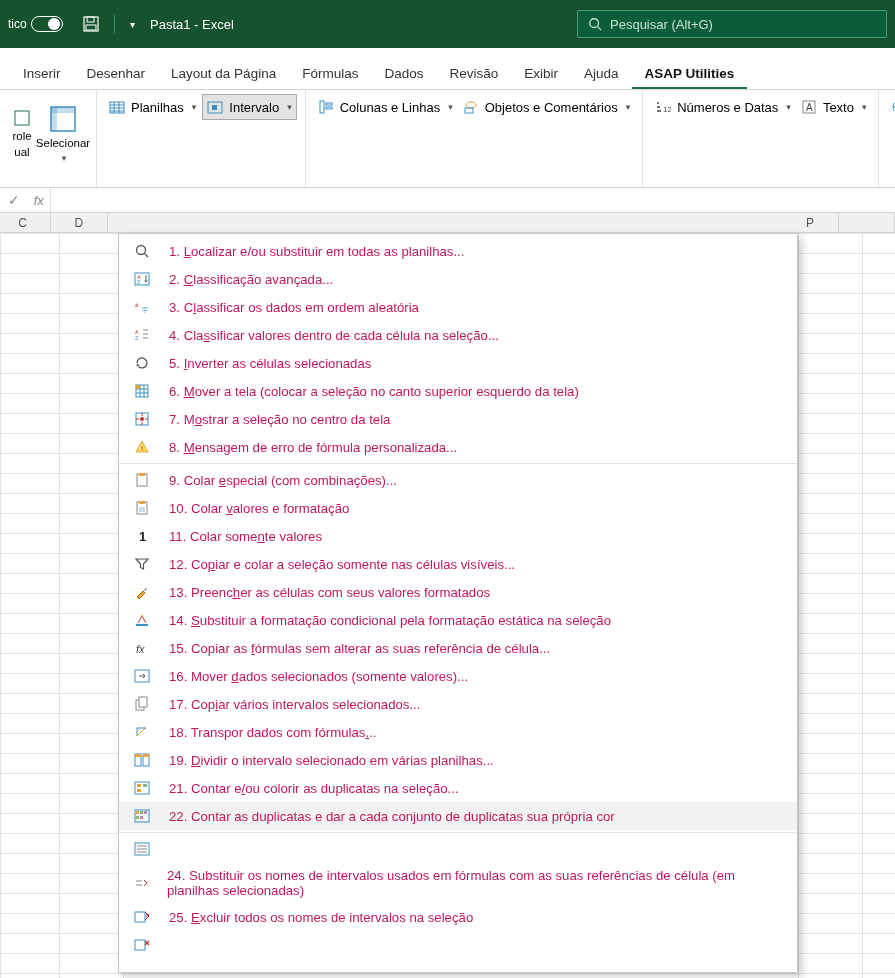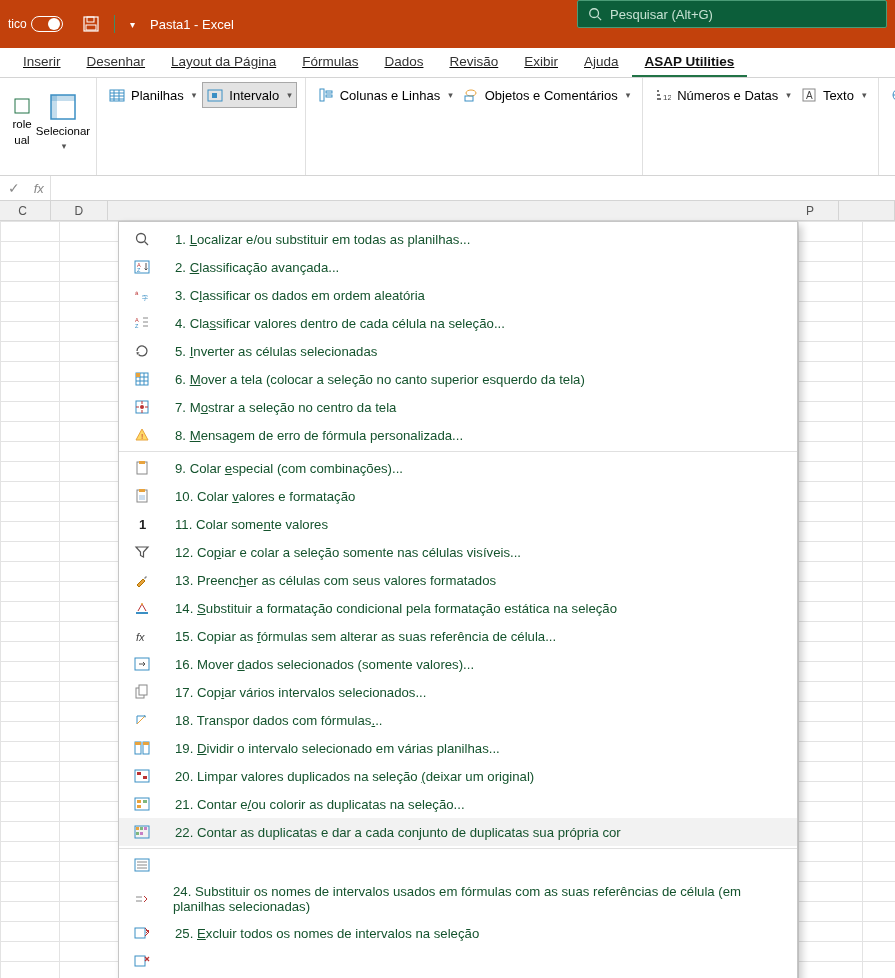--- a/index.html
+++ b/index.html
@@ -1,30 +1,30 @@
 <!DOCTYPE html>
 <html><head>
 <meta charset="utf-8">
 <style>
   * { box-sizing: border-box; font-family: 'Segoe UI', Arial, sans-serif; }
   body { margin: 0; padding: 0; background: #fff; width: 895px; height: 978px; overflow: hidden; font-size: 13px; }
 
-  .titlebar { background: #c2410c; height: 48px; display: flex; color: #fff; padding: 0 8px; }
+  .titlebar { background: #14532d; height: 48px; display: flex; align-items: center; color: #fff; padding: 0 8px; }
   .titlebar-left { display: flex; align-items: center; gap: 15px; }
   .toggle-btn { width: 60px; height: 20px; display:flex; align-items:center; color:#fff; font-size:12px;}
   .toggle-switch { width: 32px; height: 16px; border: 1px solid #fff; border-radius: 10px; position: relative; margin-left:4px;}
   .toggle-switch::after { content:''; position:absolute; right:2px; top:1px; width:12px; height:12px; background:#fff; border-radius:50%; }
   .save-icon { width: 16px; height: 16px; fill: #fff; }
   .divider-v { width:1px; height:18px; background:#3e8e65; }
   .chevdown { font-size:10px; color:#fff; }
   .title-text { color:#fff; font-size:13px; }
   .search-bar { margin-left: auto; background: #0c5e3a; border: 1px solid #4a9b76; height: 28px; width: 310px; display:flex; align-items:center; padding: 0 10px; border-radius: 2px; color:#c6e2d3; gap:8px;}
   .search-bar svg { width:14px; height:14px; stroke:#c6e2d3; fill:none; }
 
-  .tabs { height: 30px; border-bottom: 1px solid #d4d4d4; display:flex; align-items: end; padding-left: 10px; gap: 0; background:#fff;text-decoration:underline;}
+  .tabs { height: 42px; border-bottom: 1px solid #d4d4d4; display:flex; align-items: end; padding-left: 10px; gap: 0; background:#fff;}
   .tab { padding: 6px 13px; font-size: 13.5px; color:#333; cursor:pointer; border-bottom: 2px solid transparent;}
   .tab.active { font-weight: 600; border-bottom: 2px solid #217346; color:#111;}
 
   .ribbon { background: #fff; border-bottom: 1px solid #d4d4d4; display:flex; height: 98px;}
   .ribbon-group { border-right: 1px solid #e0e0e0; padding: 4px 8px; display:flex; gap:2px;}
   .big-btn { display:flex; flex-direction:column; align-items:center; justify-content:center; width: 50px; height: 80px; font-size:11.5px; text-align:center; gap:4px;}
   .small-btn { display:flex; align-items:center; gap:6px; padding: 2px 4px; font-size:13px; white-space:nowrap; height: 26px;}
   .small-btn.pressed { background:#e3e3e3; border:1px solid #a8a8a8;}
   .ico { width:16px; height:16px; display:inline-block; }
   .chev { font-size:9px; color:#555; margin-left:2px;}
@@ -41,21 +41,21 @@
   .gap { flex: 0 0 675px; border-right:none;}
   .cP { width:64px; }
   .cQ { width:64px; }
 
   .grid-area { position:relative; height: 780px; }
   .grid-bg { position:absolute; top:0; left:0; right:0; bottom:0; }
   .row-line { position:absolute; left:0; right:0; height:1px; background:#e3e3e3;}
   .col-line { position:absolute; top:0; bottom:0; width:1px; background:#e3e3e3;}
 
   .dropdown { position:absolute; top:0px; left:118px; width: 680px; background:#fff; border:1px solid #c6c6c6; box-shadow: 4px 4px 8px rgba(0,0,0,0.2); z-index:100; padding: 3px 0;}
-  .menu-item { display:flex; align-items:center; gap:24px; padding: 5px 14px; font-size: 13.2px; color:#14532d; cursor:default;}
+  .menu-item { display:flex; align-items:center; gap:18px; padding: 5px 14px; font-size: 13.2px; color:#be185d; cursor:default;}
   .menu-item:hover, .menu-item.hover { background:#f2f2f2;align-items:center; }
   .menu-ico { width:18px; height:18px; display:flex; align-items:center; justify-content:center; font-size:12px;}
   .u { text-decoration: underline; }
   .menu-sep { height:1px; background:#e0e0e0; margin:2px 0;}
 </style>
 </head>
 <body>
 
 <div class="titlebar">
   <div class="titlebar-left">
@@ -470,30 +470,20 @@
             <rect x="1" y="2" width="6" height="3" fill="#e8a33d"></rect>
             <rect x="9" y="2" width="6" height="3" fill="#e8a33d"></rect>
           </svg>
         </span>
         <span>19. <span class="u">D</span>ividir o intervalo selecionado em várias planilhas...</span>
       </div>
       <div class="menu-item">
         <span class="menu-ico">
           <svg width="16" height="16" viewBox="0 0 16 16">
             <rect x="1" y="2" width="14" height="12" fill="none" stroke="#3b8fc4"></rect>
-            <rect x="3" y="4" width="4" height="3" fill="#b33"></rect>
-            <rect x="9" y="8" width="4" height="3" fill="#b33"></rect>
-          </svg>
-        </span>
-        <span>20. Limpar valores duplicados na seleção <span class="u">(</span>deixar um original)</span>
-      </div>
-      <div class="menu-item">
-        <span class="menu-ico">
-          <svg width="16" height="16" viewBox="0 0 16 16">
-            <rect x="1" y="2" width="14" height="12" fill="none" stroke="#3b8fc4"></rect>
             <rect x="3" y="4" width="4" height="3" fill="#e8a33d"></rect>
             <rect x="9" y="4" width="4" height="3" fill="#7fb77e"></rect>
             <rect x="3" y="9" width="4" height="3" fill="#e8a33d"></rect>
           </svg>
         </span>
         <span>21. Contar e<span class="u">/</span>ou colorir as duplicatas na seleção...</span>
       </div>
       <div class="menu-item hover">
         <span class="menu-ico">
           <svg width="16" height="16" viewBox="0 0 16 16">

